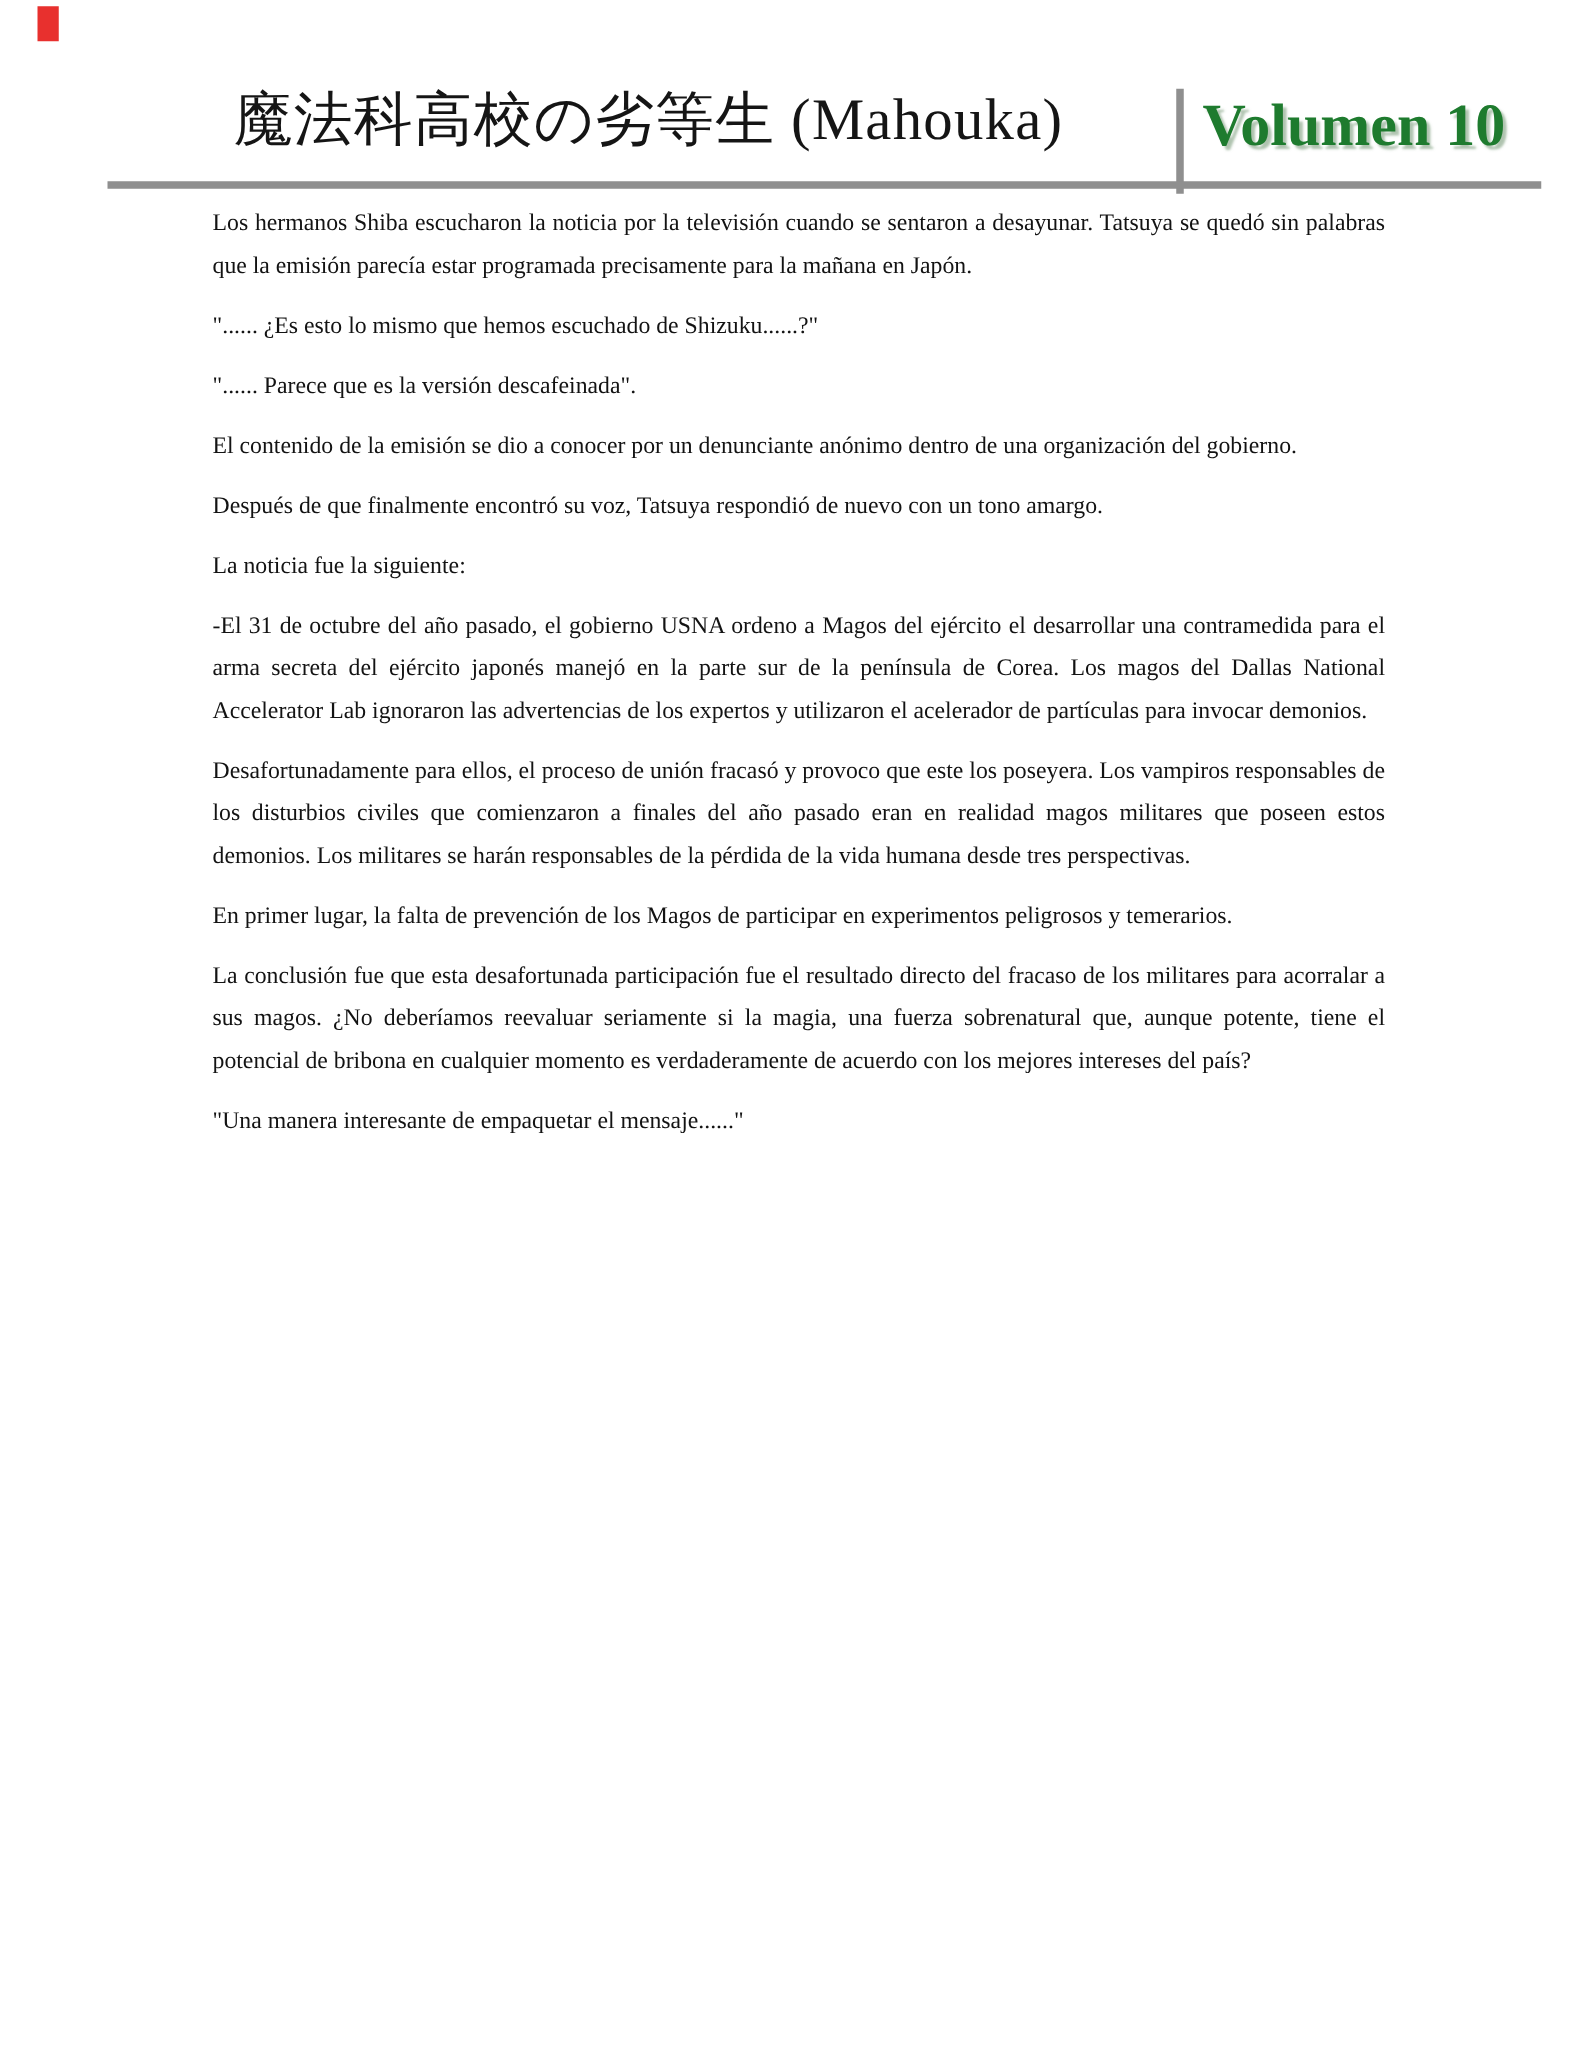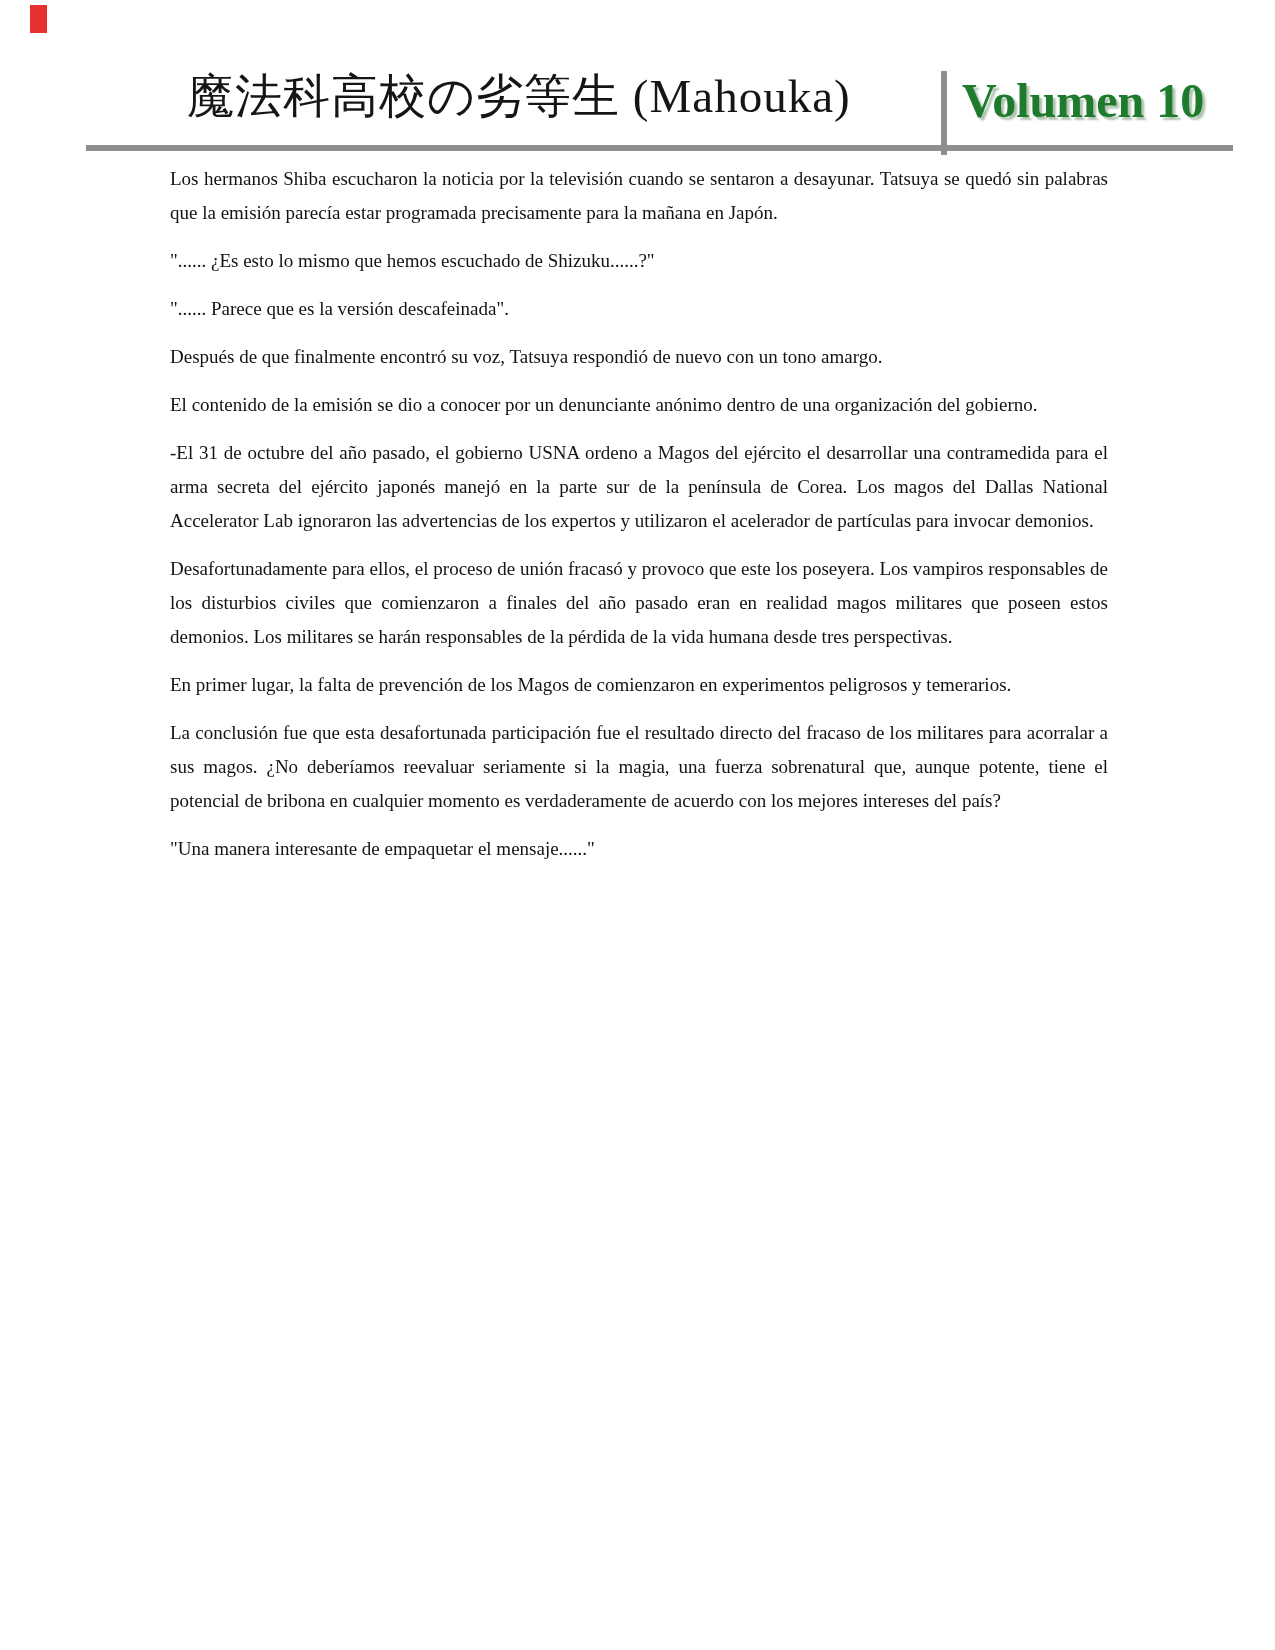--- a/index.html
+++ b/index.html
@@ -80,24 +80,25 @@
     <h1 class="series-title">魔法科高校の劣等生 (Mahouka)</h1>
     <div class="header-vbar"></div>
     <div class="volume-label">Volumen 10</div>
     <div class="header-rule"></div>
   </div>
 
   <main class="content">
       <p>Los hermanos Shiba escucharon la noticia por la televisión cuando se sentaron a desayunar. Tatsuya se quedó sin palabras que la emisión parecía estar programada precisamente para la mañana en Japón.</p>
       <p>"...... ¿Es esto lo mismo que hemos escuchado de Shizuku......?"</p>
       <p>"...... Parece que es la versión descafeinada".</p>
+      <p>El contenido de la emisión se dio a conocer por un denunciante anónimo dentro de una organización del gobierno.</p>
       <p>Después de que finalmente encontró su voz, Tatsuya respondió de nuevo con un tono amargo.</p>
-      <p>El contenido de la emisión se dio a conocer por un denunciante anónimo dentro de una organización del gobierno.</p>
+      <p>La noticia fue la siguiente:</p>
       <p>-El 31 de octubre del año pasado, el gobierno USNA ordeno a Magos del ejército el desarrollar una contramedida para el arma secreta del ejército japonés manejó en la parte sur de la península de Corea. Los magos del Dallas National Accelerator Lab ignoraron las advertencias de los expertos y utilizaron el acelerador de partículas para invocar demonios.</p>
       <p>Desafortunadamente para ellos, el proceso de unión fracasó y provoco que este los poseyera. Los vampiros responsables de los disturbios civiles que comienzaron a finales del año pasado eran en realidad magos militares que poseen estos demonios. Los militares se harán responsables de la pérdida de la vida humana desde tres perspectivas.</p>
-      <p>En primer lugar, la falta de prevención de los Magos de comienzaron en experimentos peligrosos y temerarios.</p>
+      <p>En primer lugar, la falta de prevención de los Magos de participar en experimentos peligrosos y temerarios.</p>
       <p>La conclusión fue que esta desafortunada participación fue el resultado directo del fracaso de los militares para acorralar a sus magos. ¿No deberíamos reevaluar seriamente si la magia, una fuerza sobrenatural que, aunque potente, tiene el potencial de bribona en cualquier momento es verdaderamente de acuerdo con los mejores intereses del país?</p>
       <p>"Una manera interesante de empaquetar el mensaje......"</p>
     </main>
 
   <div class="page-number">175</div>
 
 </div>
 
 </body></html>

